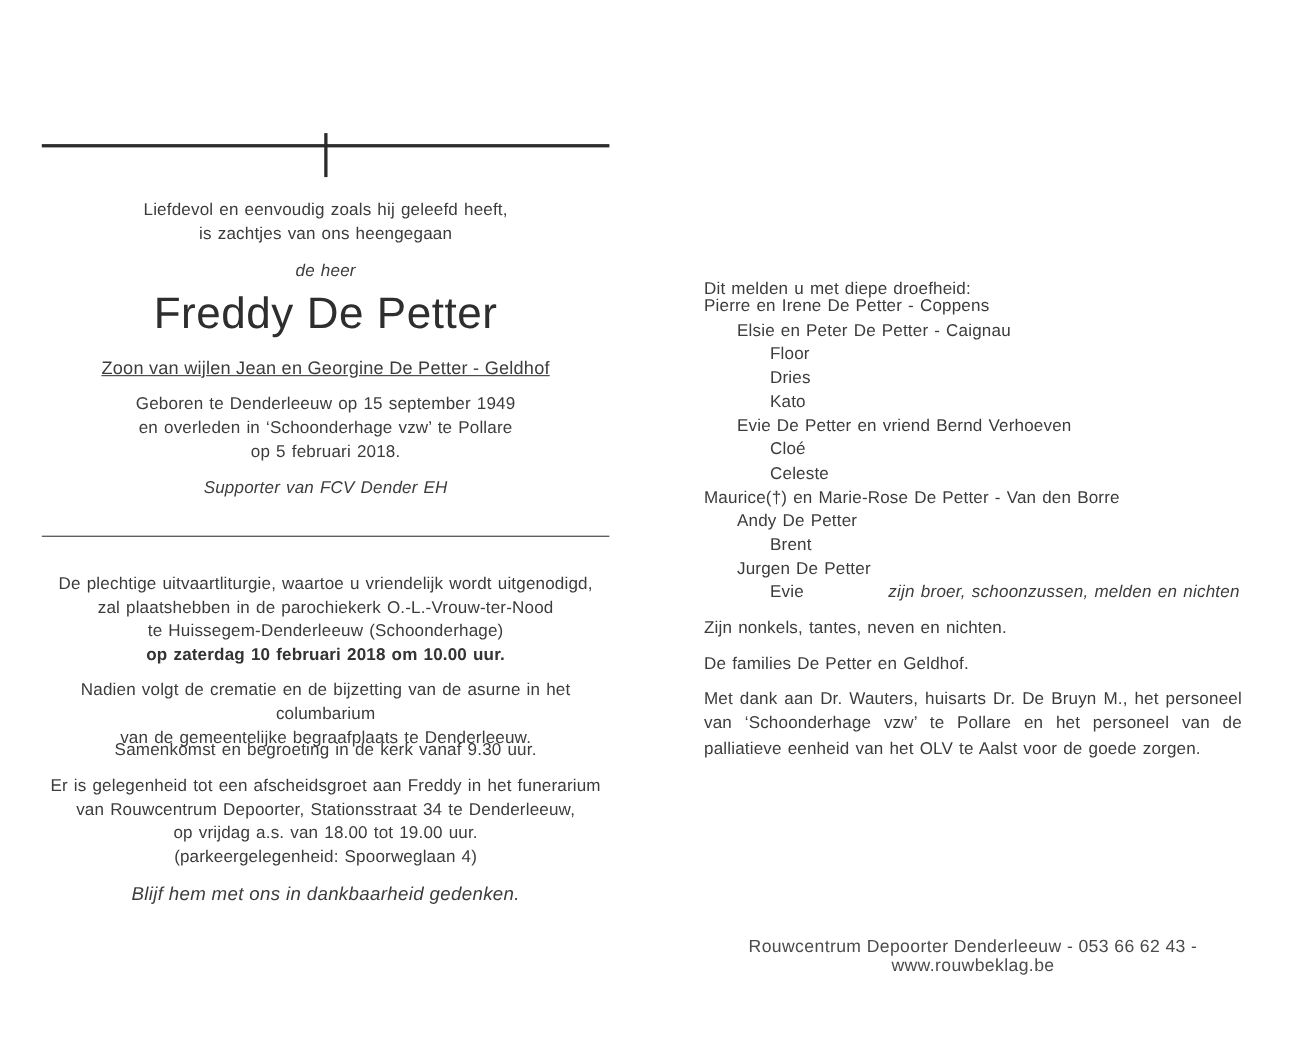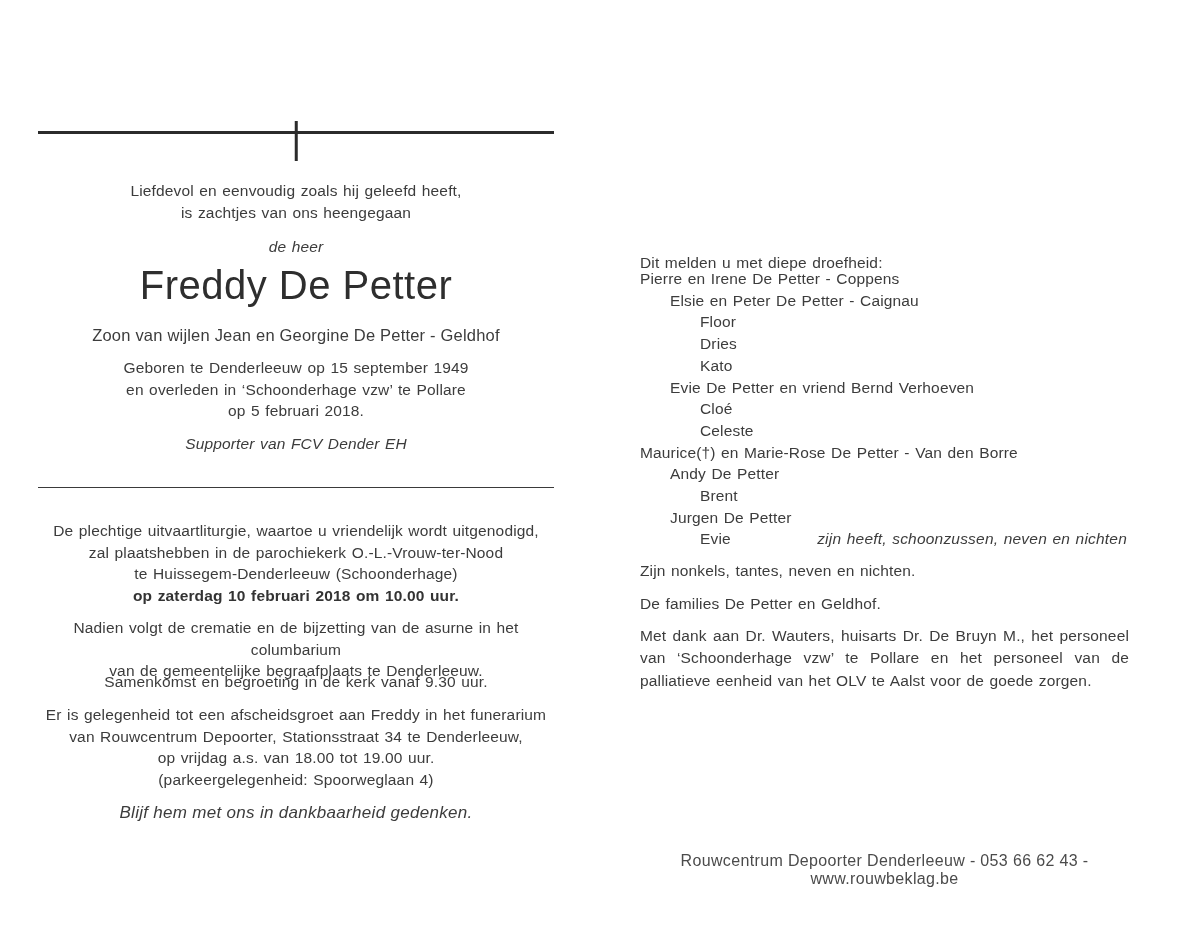--- a/index.html
+++ b/index.html
@@ -56,21 +56,21 @@
   .intro        { top: 180px; }
   .honorific    { top: 236px; font-style: italic; }
   .deceased-name {
     top: 263px;
     font-size: 40px;
     line-height: 44px;
     font-weight: 400;
     color: #2e2e2e;
     letter-spacing: 0.5px;
   }
-  .lineage      { top: 325px; font-size: 16.5px; line-height: 21px; letter-spacing: 0.2px; }
+  .lineage      { top: 325px; font-size: 16.5px; line-height: 21px; letter-spacing: 0.2px; text-decoration: underline; }
   .born         { top: 357px; }
   .supporter    { top: 433px; font-style: italic; }
 
   .divider-line {
     top: 487px;
     left: 50%;
     transform: translateX(-50%);
     width: 80px;
     border-top: 1.6px solid #3a3a3a;
   }
@@ -190,21 +190,21 @@
       <div class="family-row ind-2">Kato</div>
       <div class="family-row ind-1">Evie De Petter en vriend Bernd Verhoeven</div>
       <div class="family-row ind-2">Cloé</div>
       <div class="family-row ind-2">Celeste</div>
       <div class="family-row ind-0">Maurice(†) en Marie-Rose De Petter - Van den Borre</div>
       <div class="family-row ind-1">Andy De Petter</div>
       <div class="family-row ind-2">Brent</div>
       <div class="family-row ind-1">Jurgen De Petter</div>
       <div class="family-row ind-2">
         <span>Evie</span>
-        <span class="family-note">zijn heeft, schoonzussen, neven en nichten</span>
+        <span class="family-note">zijn broer, schoonzussen, melden en nichten</span>
       </div>
     </div>
 
     <div class="relatives">Zijn nonkels, tantes, neven en nichten.</div>
 
     <div class="families">De families De Petter en Geldhof.</div>
 
     <div class="thanks">Met dank aan Dr. Wauters, huisarts Dr. De Bruyn M., het personeel van ‘Schoonderhage vzw’ te Pollare en het personeel van de palliatieve eenheid van het OLV te Aalst voor de goede zorgen.</div>
 
   </div>

